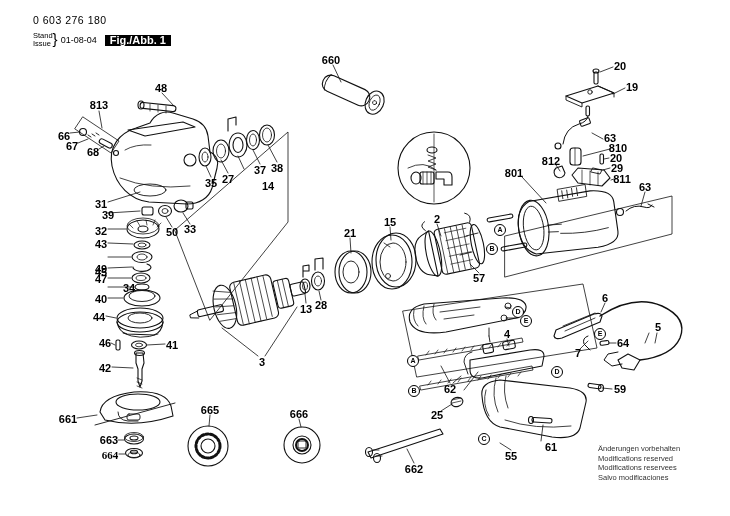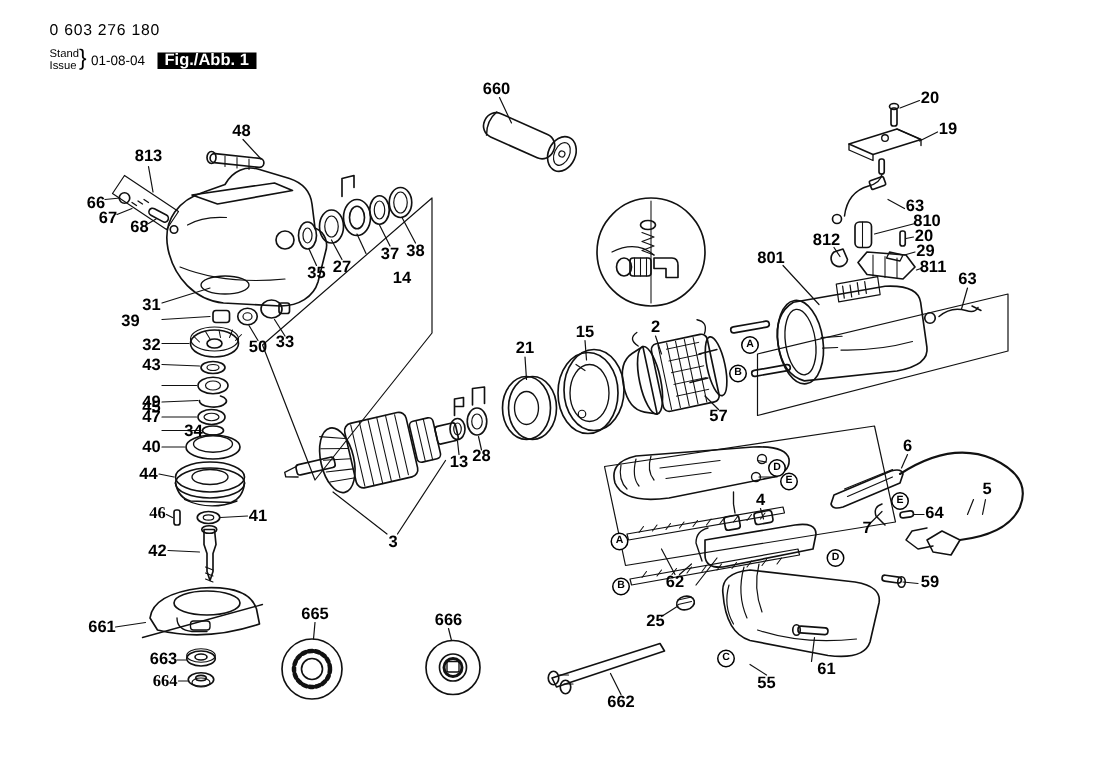--- a/index.html
+++ b/index.html
@@ -385,32 +385,32 @@
       <span class="plabel" style="left: 99px; top: 105px;">813</span>
       <span class="plabel" style="left: 64px; top: 136px;">66</span>
       <span class="plabel" style="left: 72px; top: 146px;">67</span>
       <span class="plabel" style="left: 93px; top: 152px;">68</span>
       <span class="plabel" style="left: 211px; top: 183px;">35</span>
       <span class="plabel" style="left: 228px; top: 179px;">27</span>
       <span class="plabel" style="left: 244px; top: 186px; padding-left: 48px;">14</span>
       <span class="plabel" style="left: 260px; top: 170px;">37</span>
       <span class="plabel" style="left: 277px; top: 168px;">38</span>
       <span class="plabel" style="left: 101px; top: 204px;">31</span>
-      <span class="plabel" style="left: 87px; top: 215px;">39</span>
+      <span class="plabel" style="left: 108px; top: 215px;">39</span>
       <span class="plabel" style="left: 101px; top: 231px;">32</span>
       <span class="plabel" style="left: 172px; top: 232px;">50</span>
       <span class="plabel" style="left: 190px; top: 229px;">33</span>
       <span class="plabel" style="left: 101px; top: 244px;">43</span>
       <span class="plabel" style="left: 101px; top: 258px; margin-top: 14px;">45</span>
       <span class="plabel" style="left: 101px; top: 269px;">49</span>
       <span class="plabel" style="left: 101px; top: 279px;">47</span>
       <span class="plabel" style="left: 101px; top: 288px; margin-left: 28px;">34</span>
       <span class="plabel" style="left: 101px; top: 299px;">40</span>
       <span class="plabel" style="left: 99px; top: 317px;">44</span>
-      <span class="plabel" style="left: 105px; top: 343px; font-family: Liberation Serif, serif;">46</span>
+      <span class="plabel" style="left: 105px; top: 343px;">46</span>
       <span class="plabel" style="left: 172px; top: 345px;">41</span>
       <span class="plabel" style="left: 105px; top: 368px;">42</span>
       <span class="plabel" style="left: 68px; top: 419px;">661</span>
       <span class="plabel" style="left: 109px; top: 440px;">663</span>
       <span class="plabel" style="left: 110px; top: 455px; font-family: Liberation Serif, serif;">664</span>
       <span class="plabel" style="left: 210px; top: 410px;">665</span>
       <span class="plabel" style="left: 299px; top: 414px;">666</span>
       <span class="plabel" style="left: 262px; top: 362px;">3</span>
       <span class="plabel" style="left: 306px; top: 309px;">13</span>
       <span class="plabel" style="left: 321px; top: 305px;">28</span>
@@ -444,14 +444,20 @@
       <span class="clabel" style="left: 492px; top: 249px;">B</span>
       <span class="clabel" style="left: 518px; top: 312px;">D</span>
       <span class="clabel" style="left: 526px; top: 321px;">E</span>
       <span class="clabel" style="left: 413px; top: 361px;">A</span>
       <span class="clabel" style="left: 414px; top: 391px;">B</span>
       <span class="clabel" style="left: 600px; top: 334px;">E</span>
       <span class="clabel" style="left: 557px; top: 372px;">D</span>
       <span class="clabel" style="left: 484px; top: 439px;">C</span>
     </div>
 
+  <div id="ftr">
+    <div>Änderungen vorbehalten</div>
+    <div>Modifications reserved</div>
+    <div>Modifications reservees</div>
+    <div>Salvo modificaciones</div>
+  </div>
 
 </div>
 
 </body></html>

